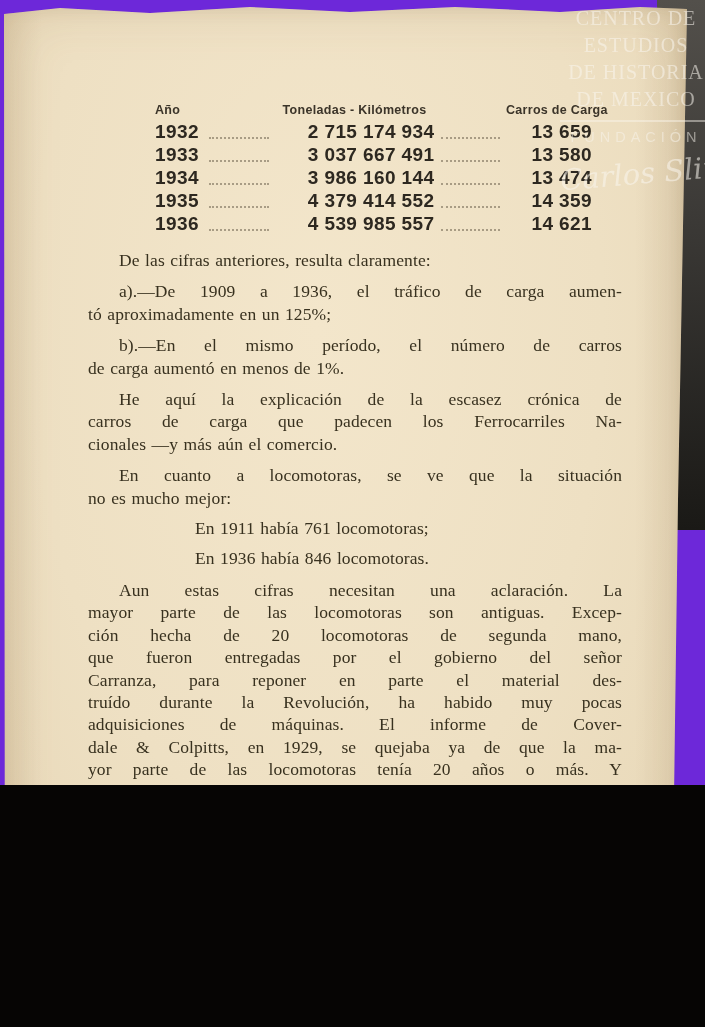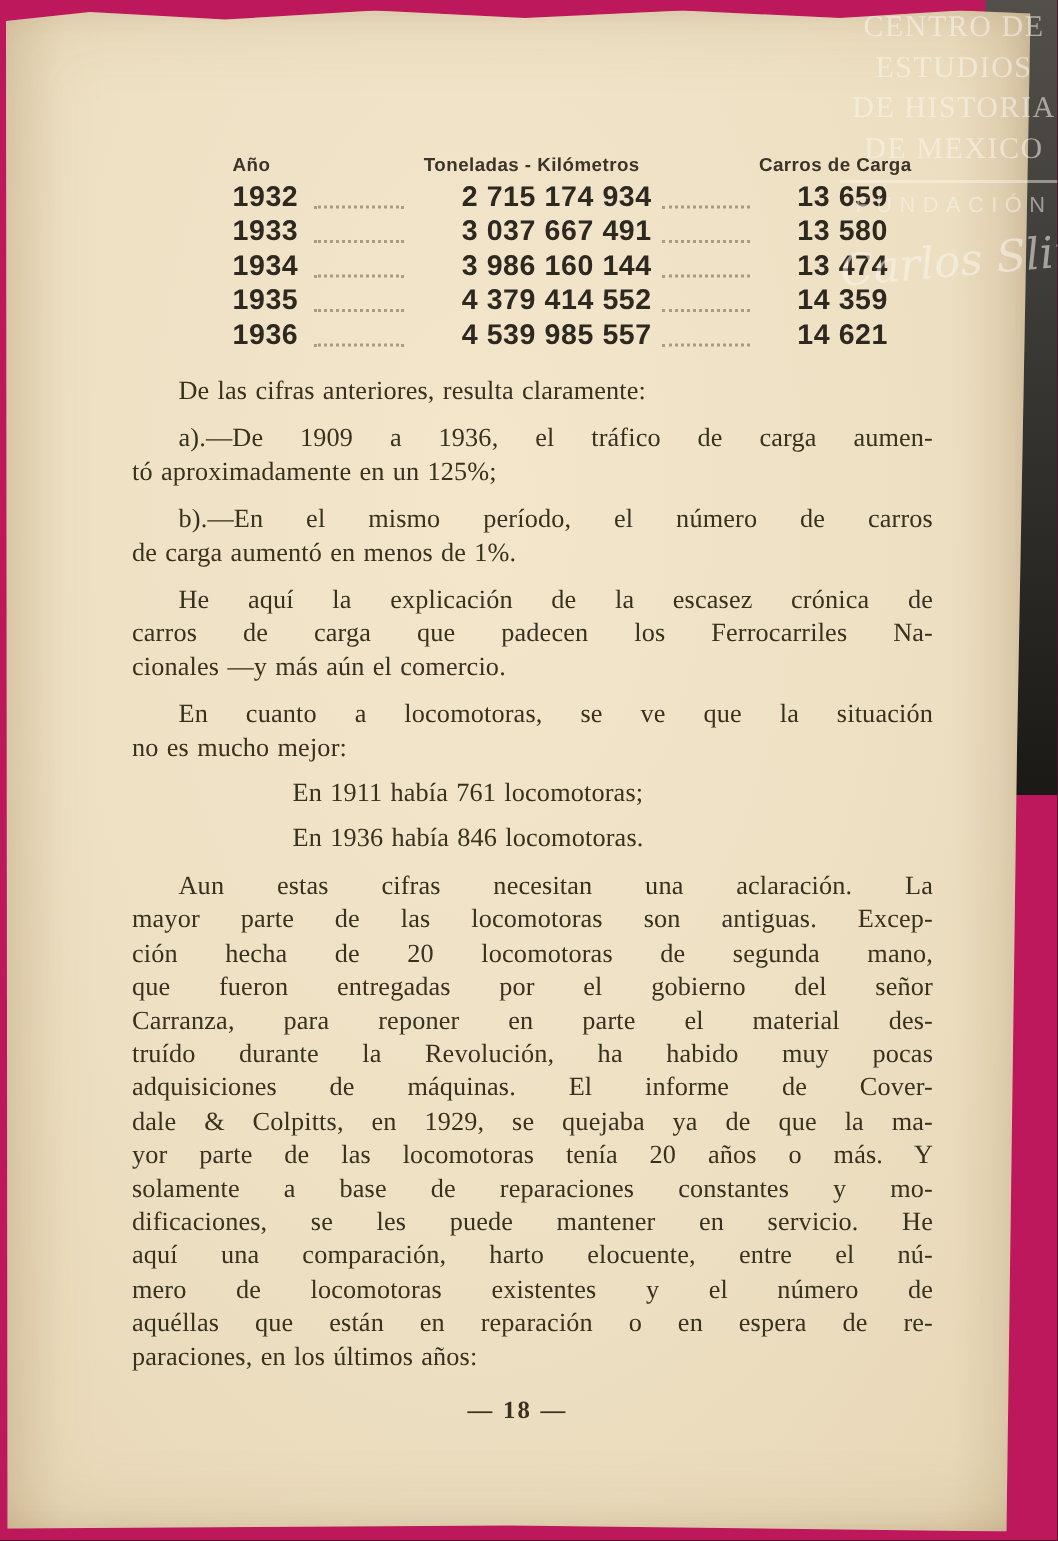--- a/index.html
+++ b/index.html
@@ -1,18 +1,18 @@
 <!DOCTYPE html>
 <html><head>
 <meta charset="utf-8">
 <style>
   html,body { margin:0; padding:0; background:#060504; }
   .stage {
-    position:relative; width:705px; height:1027px;
-    background:#be185d; overflow:hidden;
+    position:relative; width:705px; height:785px;
+    background:#6d28d9; overflow:hidden;
     font-family:"Liberation Serif", serif;
   }
   
   .scan-band {
     position:absolute; right:0; top:0; width:48px; height:530px;
     background:linear-gradient(180deg,#53504b 0%, #3c3a37 40%, #1a1916 100%);
   }
   
   .paper {
     position:absolute; left:0; top:0; width:705px; height:1027px;

